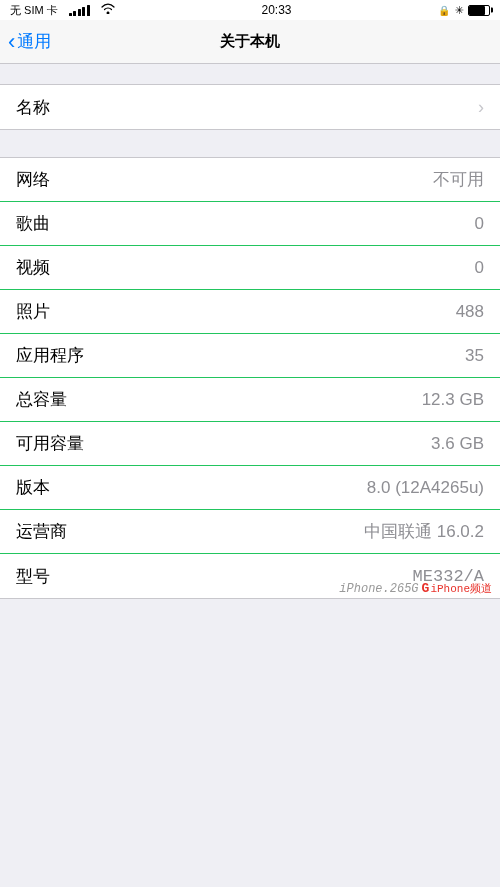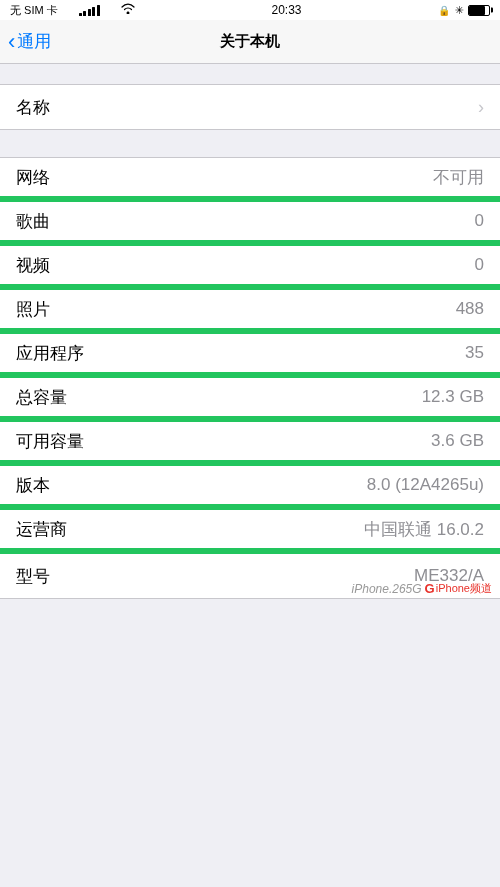--- a/index.html
+++ b/index.html
@@ -15,21 +15,21 @@
     .status-bar {
       background: #fff;
       height: 20px;
       display: flex;
       align-items: center;
       justify-content: space-between;
       padding: 0 10px;
       font-size: 11px;
       color: #000;
     }
-    .status-left { display: flex; align-items: center; gap: 21px; }
+    .status-left { display: flex; align-items: center; gap: 11px; }
     .status-center { font-size: 12px; font-weight: 400; }
     .status-right { display: flex; align-items: center; gap: 4px; font-size: 11px; }
 
     
     .battery {
       width: 22px;
       height: 11px;
       border: 1.5px solid #000;
       border-radius: 2px;
       position: relative;
@@ -96,21 +96,21 @@
       border-bottom: 1px solid #c8c7cc;
       margin-bottom: 20px;
     }
 
     .table-row {
       display: flex;
       align-items: center;
       justify-content: space-between;
       padding: 0 16px;
       height: 44px;
-      border-bottom: 6px solid #22c55e;
+      border-bottom: 1px solid #22c55e;
       background: #fff;
     }
     .table-row:last-child {
       border-bottom: none;
     }
 
     .row-label {
       font-size: 17px;
       color: #000;
     }
@@ -243,21 +243,21 @@
     <div class="table-row">
       <span class="row-label">版本</span>
       <span class="row-value">8.0 (12A4265u)</span>
     </div>
 
     <div class="table-row">
       <span class="row-label">运营商</span>
       <span class="row-value">中国联通 16.0.2</span>
     </div>
 
-    <div class="table-row" style="position: relative;">
+    <div class="table-row" style="position: relative; font-family: Liberation Mono, monospace;">
       <span class="row-label">型号</span>
       <div style="display:flex; align-items:center; gap: 10px;">
         <span class="row-value">ME332/A</span>
 
         <div style="position: absolute; right: 0; bottom: 0; display: flex; align-items: center; padding: 2px 8px;">
           <span style="font-size: 12px; color: #999; font-style: italic;">iPhone.265G</span>
           <span style="font-size: 13px; font-weight: bold; color: #e8312a; margin-left: 3px;">G</span>
           <span style="font-size: 11px; color: #e8312a; margin-left: 1px; text-align: right;">iPhone频道</span>
         </div>
       </div>

